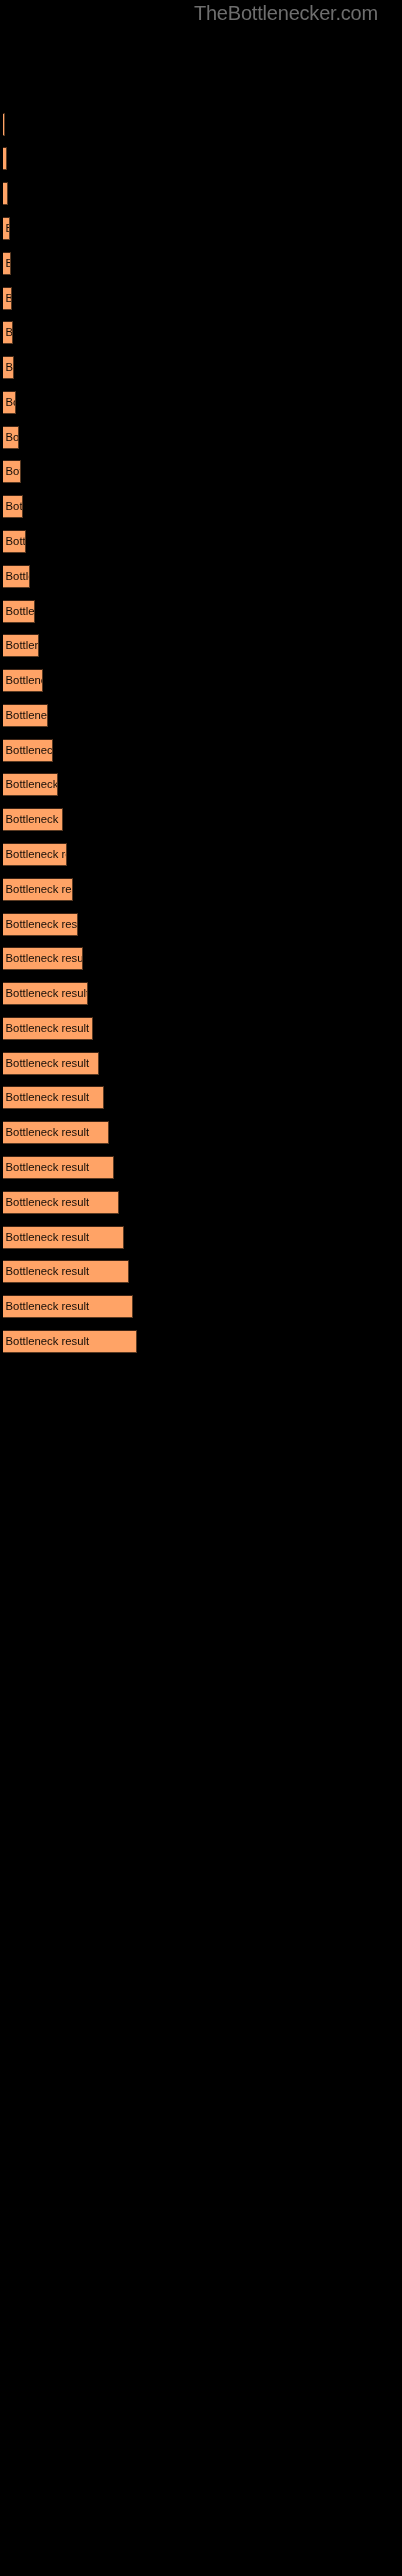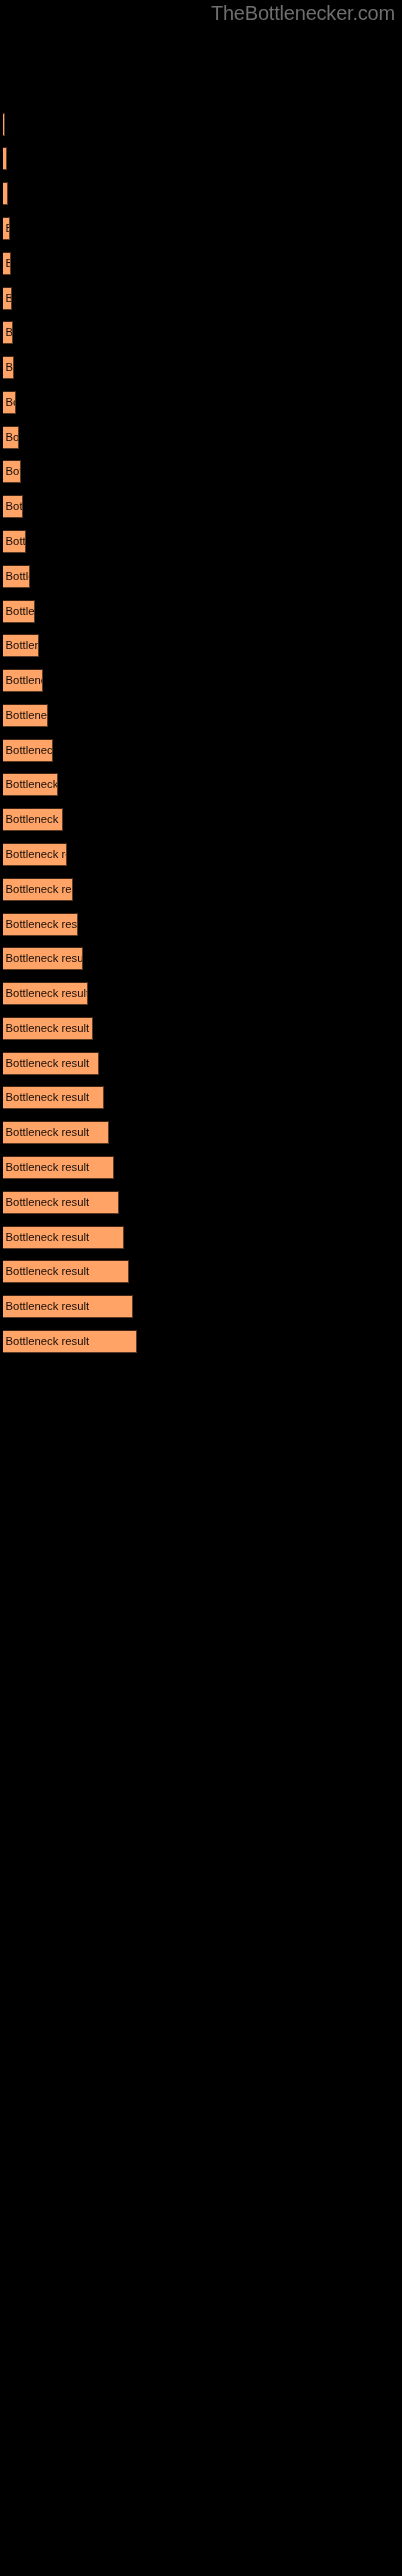--- a/index.html
+++ b/index.html
@@ -17,21 +17,21 @@
   }
   #site-header {
     position: absolute;
     top: 0;
     left: 0;
     width: 403px;
     height: 27px;
     display: flex;
     align-items: center;
     justify-content: flex-end;
-    padding-right: 8px;
+    padding-right: 25px;
   }
   #site-title {
     color: #6e6e6e;
     font-size: 20px;
     font-weight: 400;
     letter-spacing: -0.2px;
     white-space: nowrap;
   }
   #chart-area {
     position: absolute;

